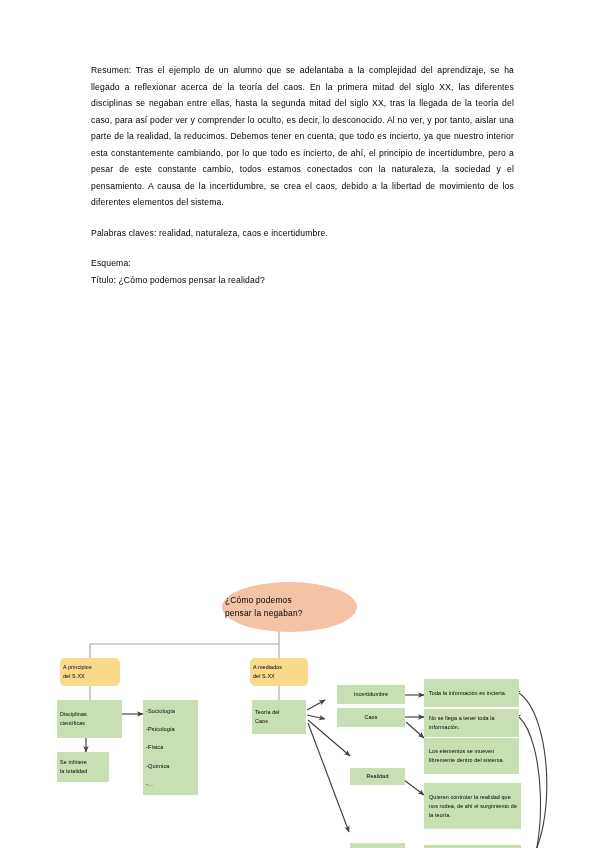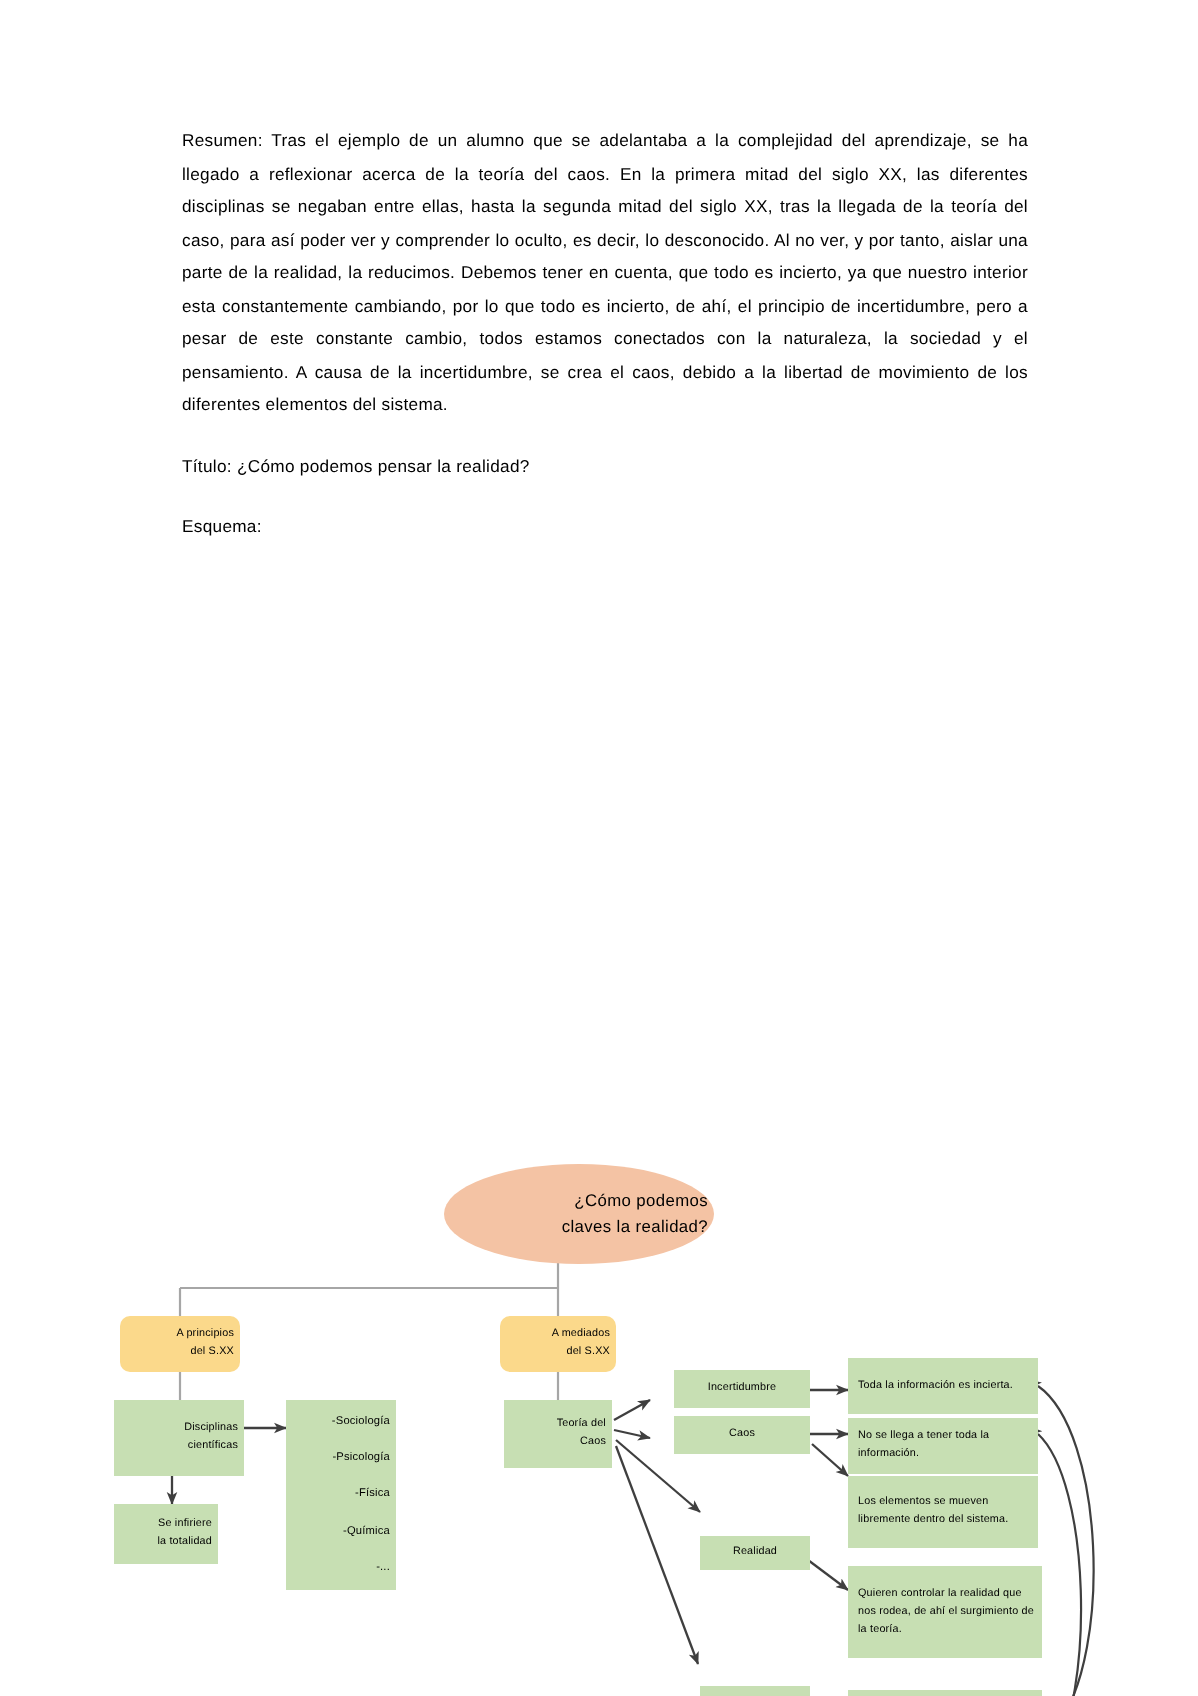--- a/index.html
+++ b/index.html
@@ -51,21 +51,21 @@
     height: 400px;
     overflow: visible;
   }
 
   .node {
     position: absolute;
     box-sizing: border-box;
     display: flex;
     align-items: center;
     justify-content: center;
-    text-align: right;
+    text-align: left;
     font-size: 5.4px;
     line-height: 9px;
     letter-spacing: 0.1px;
     padding: 2px 3px;
     z-index: 3;
   }
   .node span { display: block; width: 100%; }
 
   .ellipse {
     background: #F4C3A4;
@@ -93,22 +93,23 @@
     font-size: 5.6px;
     line-height: 10px;
   }
   .list-box span { padding: 1px 0; }
 </style>
 </head>
 <body>
 
 <div class="doc-body">
   <p class="para">Resumen: Tras el ejemplo de un alumno que se adelantaba a la complejidad del aprendizaje, se ha llegado a reflexionar acerca de la teoría del caos. En la primera mitad del siglo XX, las diferentes disciplinas se negaban entre ellas, hasta la segunda mitad del siglo XX, tras la llegada de la teoría del caso, para así poder ver y comprender lo oculto, es decir, lo desconocido. Al no ver, y por tanto, aislar una parte de la realidad, la reducimos. Debemos tener en cuenta, que todo es incierto, ya que nuestro interior esta constantemente cambiando, por lo que todo es incierto, de ahí, el principio de incertidumbre, pero a pesar de este constante cambio, todos estamos conectados con la naturaleza, la sociedad y el pensamiento. A causa de la incertidumbre, se crea el caos, debido a la libertad de movimiento de los diferentes elementos del sistema.</p>
+  <p class="para keywords">Palabras claves: realidad, naturaleza, caos e incertidumbre.</p>
+  <p class="para esquema">Esquema:</p>
   <p class="para title-line">Título: ¿Cómo podemos pensar la realidad?</p>
-  <p class="para esquema">Esquema:</p>
 </div>
 
 <div class="diagram">
 
   <svg class="wires" viewBox="0 0 599 400">
     <defs>
       <marker id="ah" markerWidth="7" markerHeight="7" refX="6.2" refY="3" orient="auto" markerUnits="strokeWidth">
         <path d="M0,0.4 L6.5,3 L0,5.6 L1.6,3 Z" fill="#3F3F3F"></path>
       </marker>
       <marker id="ahs" markerWidth="6" markerHeight="6" refX="5.2" refY="2.6" orient="auto" markerUnits="strokeWidth">
@@ -160,21 +161,21 @@
 
     <g stroke="#3F3F3F" stroke-width="1.1" fill="none">
       <path d="M519,407 C552,430 556,540 529,576" marker-start="url(#ahb)" marker-end="url(#ahs)"></path>
       <path d="M519,431 C545,455 548,560 525,596" marker-start="url(#ahb)" marker-end="url(#ahs)"></path>
     </g>
   </svg>
 
   <div class="node ellipse" style="left:222px; top:296px; width:135px; height:50px;">
     <span>
       <span>¿Cómo podemos</span>
-      <span>claves la realidad?</span>
+      <span>pensar la negaban?</span>
     </span>
   </div>
 
   <div class="node yellow" style="left:60px; top:372px; width:60px; height:28px;">
     <span>
       <span>A principios</span>
       <span>del S.XX</span>
     </span>
   </div>
 

